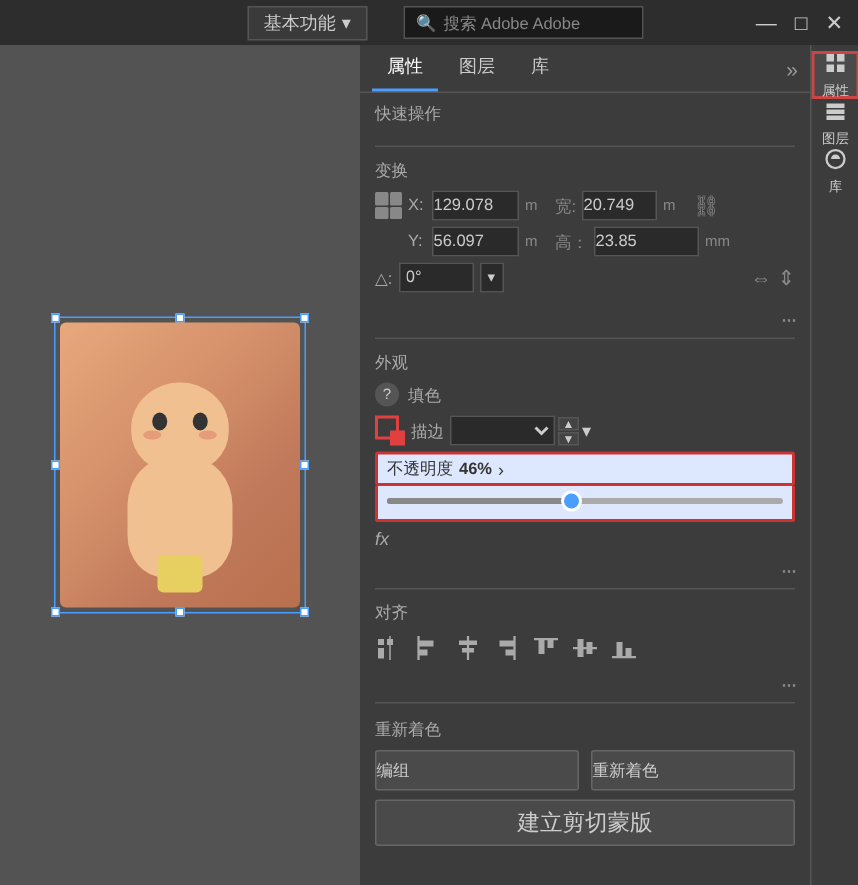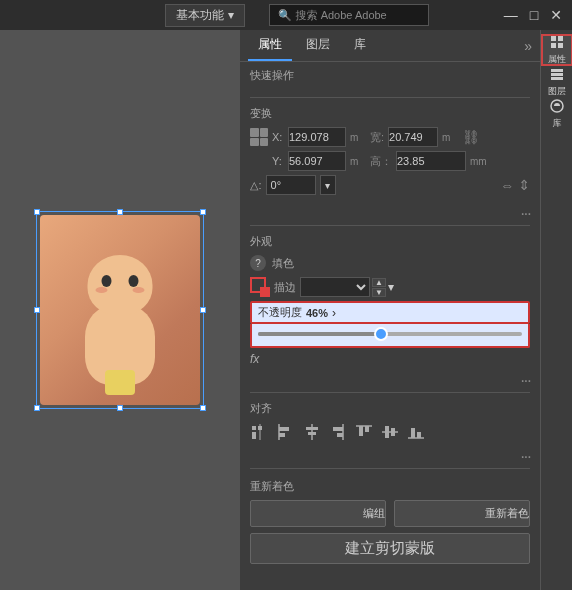--- a/index.html
+++ b/index.html
@@ -392,21 +392,21 @@
       margin-bottom: 6px;
     }
     .quick-btn {
       flex: 1;
       background: #4a4a4a;
       border: 1px solid #666;
       color: #ccc;
       font-size: 11px;
       padding: 5px 0;
       cursor: pointer;
-      text-align: right;
+      text-align: left;
       border-radius: 2px;
     }
     .quick-btn-full {
       width: 100%;
       background: #4a4a4a;
       border: 1px solid #666;
       color: #ccc;
       font-size: 15px;
       padding: 5px 0;
       cursor: pointer;

